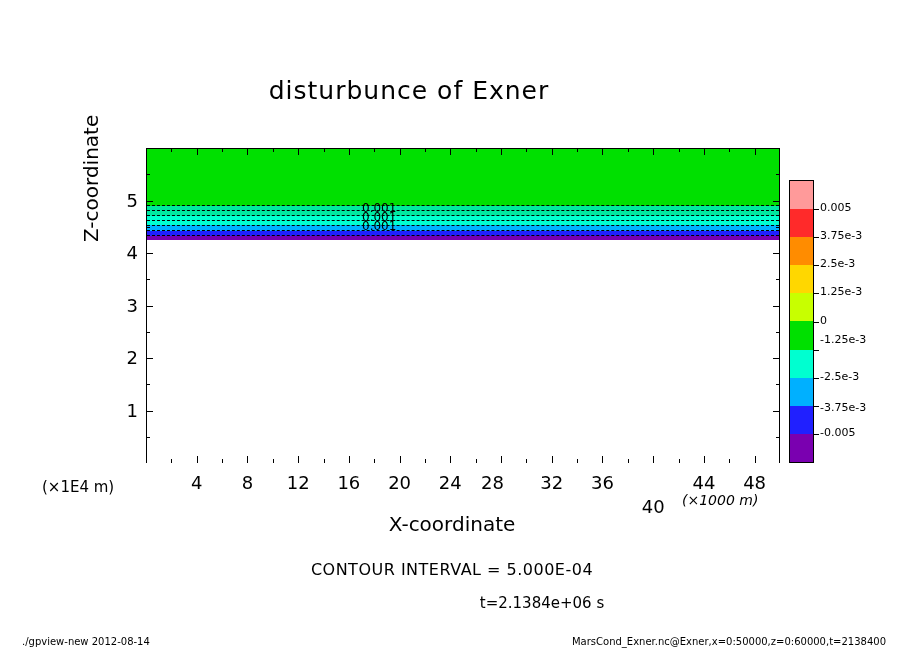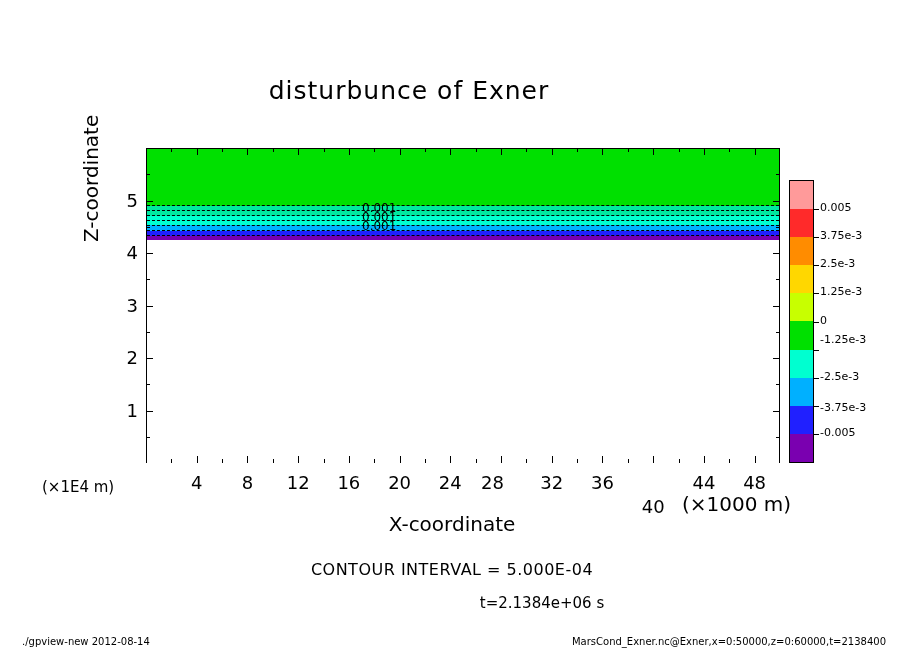--- a/index.html
+++ b/index.html
@@ -11,21 +11,21 @@
   #plot{left:146px;top:148px;width:634px;height:315px;border:1px solid #000;box-sizing:border-box;background:#fff;}
   #plot .band{position:absolute;left:0;width:100%;}
   
   .ylab{font-size:18px;}
   .xlab{font-size:18px;}
   #ylabel{left:76px;top:215px;width:30px;text-align:center;font-size:20px;
           transform:rotate(-90deg);transform-origin:center center;white-space:nowrap;}
   #ylabel-inner{display:block;}
   #xlabel{left:0;top:512px;width:904px;text-align:center;font-size:20px;}
   #yunit{left:42px;top:478px;font-size:15px;}
-  #xunit{left:682px;top:492px;font-size:20px;}
+  #xunit{left:682px;top:492px;font-size:14px;font-style:italic;}
   
   .tick-v{position:absolute;width:1px;background:#000;}
   .tick-h{position:absolute;height:1px;background:#000;}
   
   #cb{left:789px;top:180px;width:25px;height:283px;border:1px solid #000;box-sizing:border-box;}
   #cb div{width:100%;}
   .cblabel{position:absolute;left:820px;font-size:11px;white-space:nowrap;text-align:center;}
   #ci{left:0;top:560px;width:904px;text-align:center;font-size:16px;letter-spacing:.5px;}
   #tstamp{left:0;top:594px;width:904px;text-align:center;font-size:15px;padding-left:180px;box-sizing:border-box;}
   #foot-left{left:22px;top:636px;font-size:10px;}

